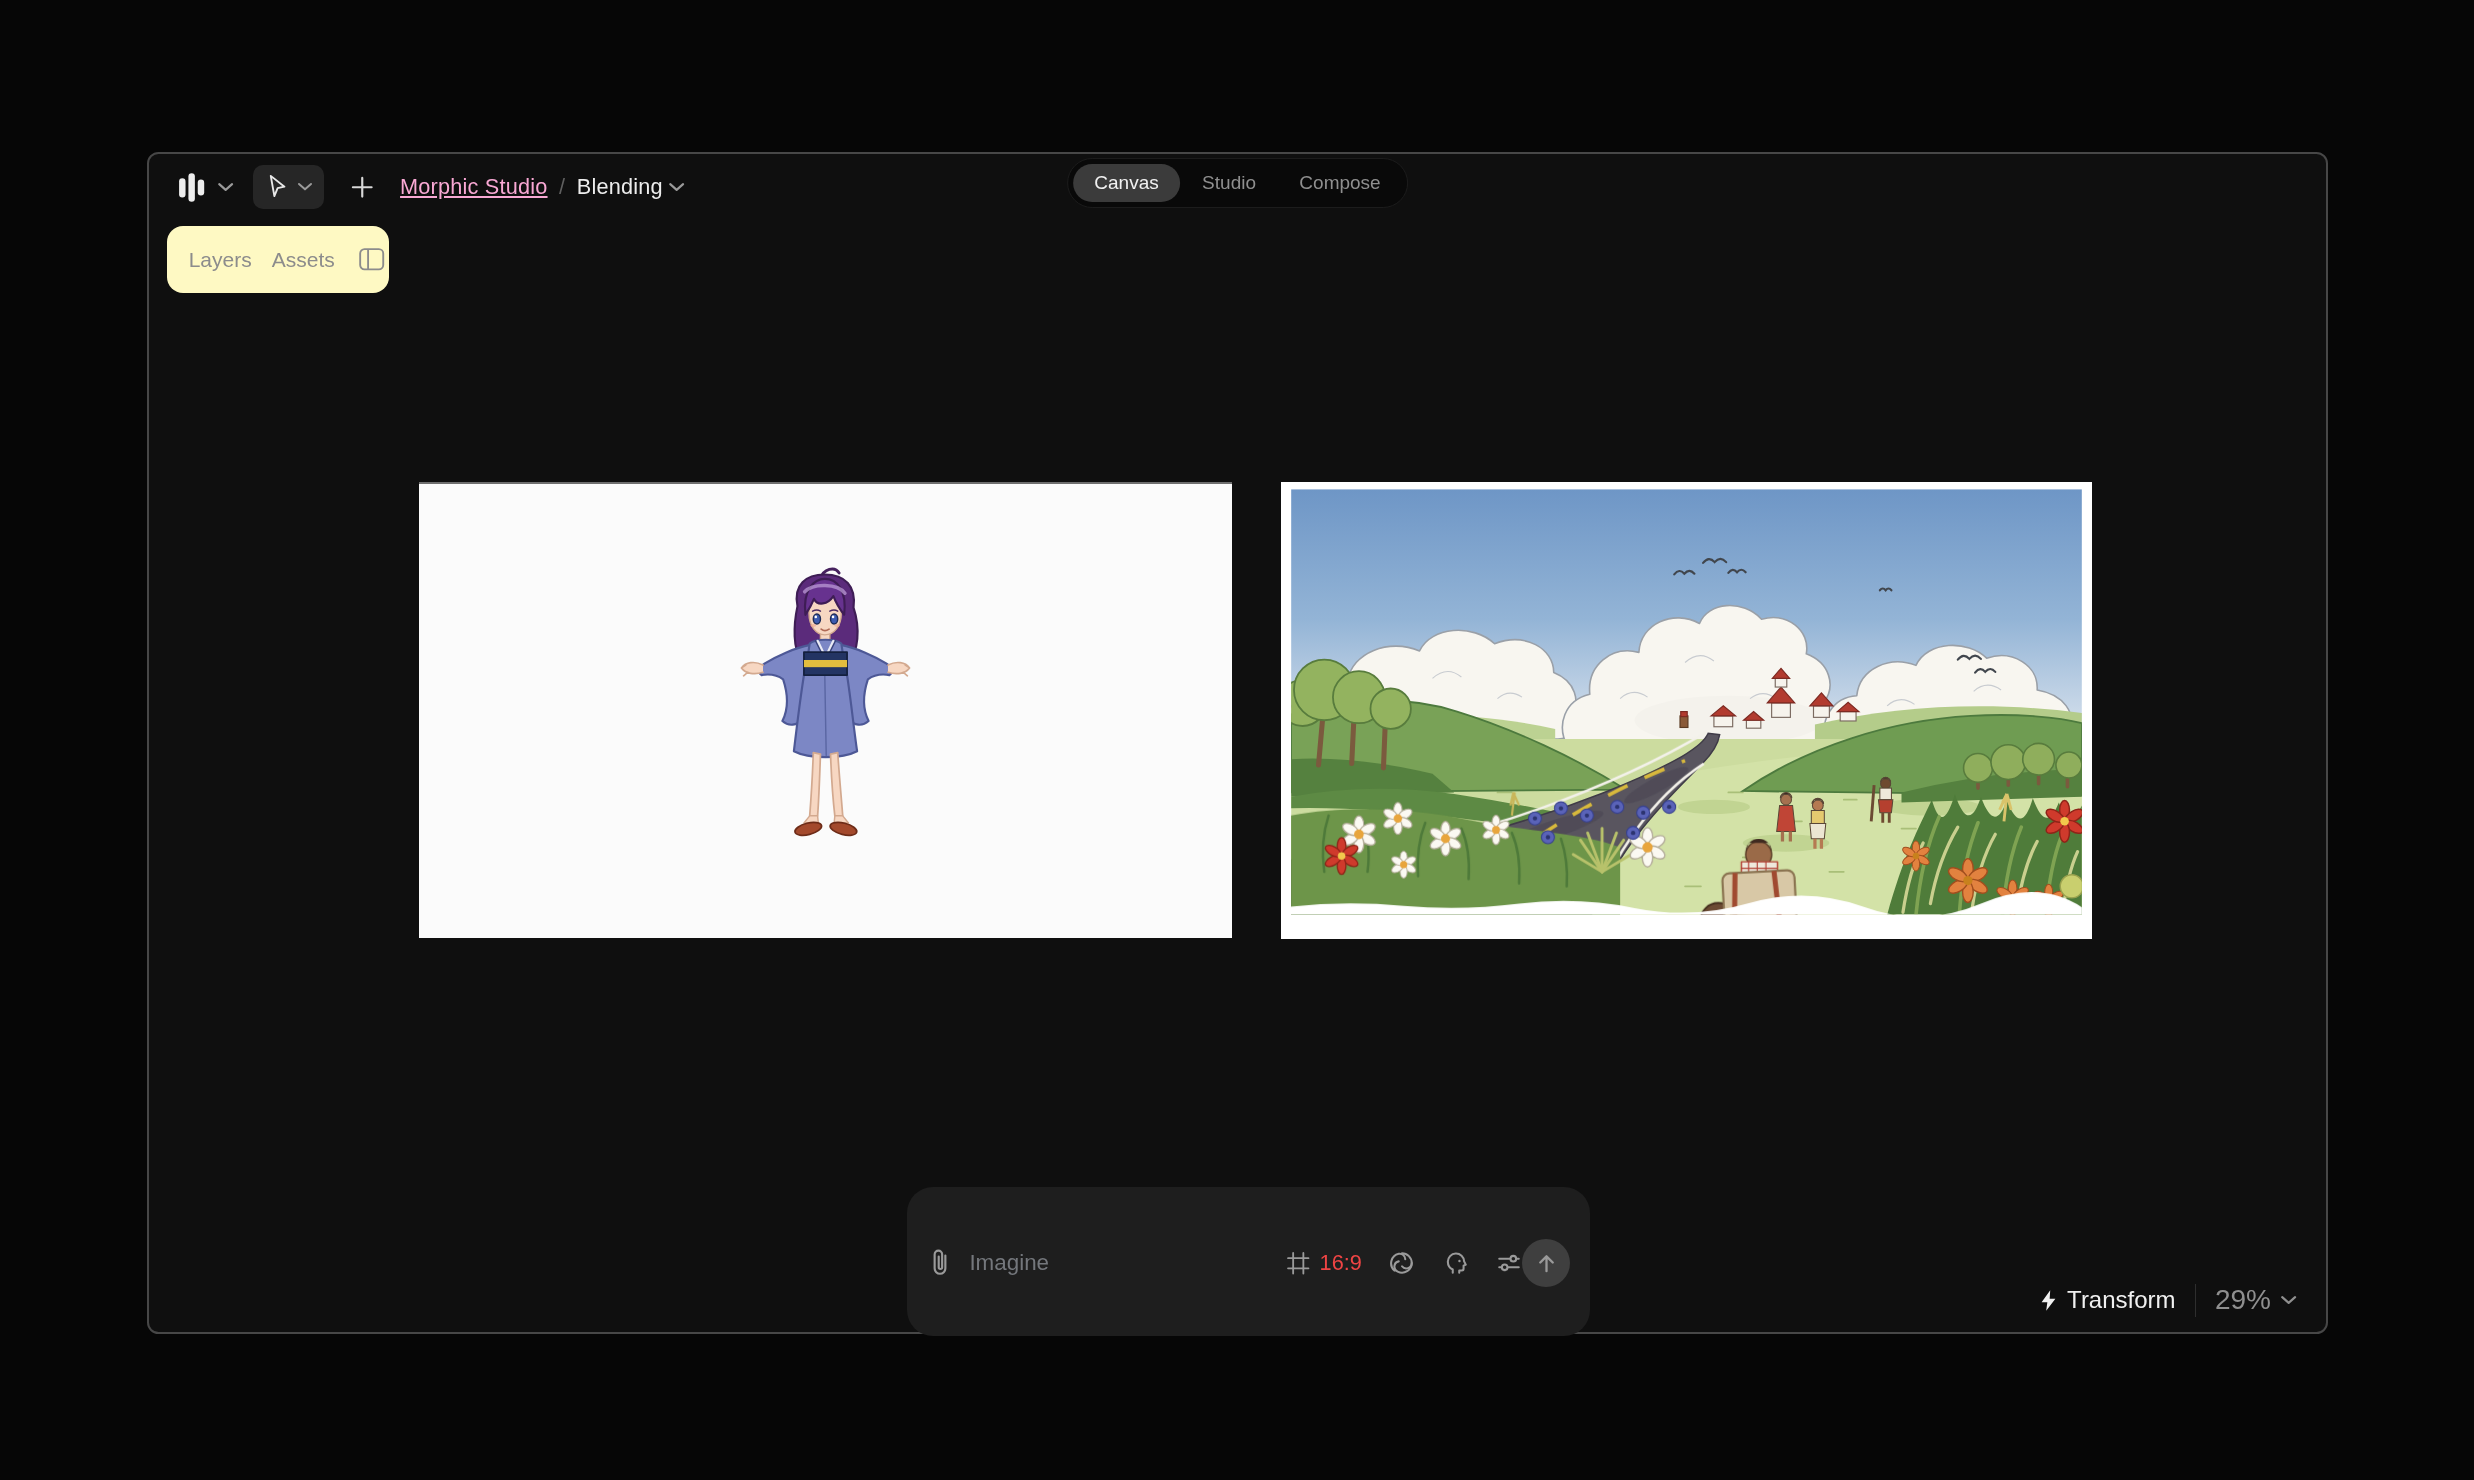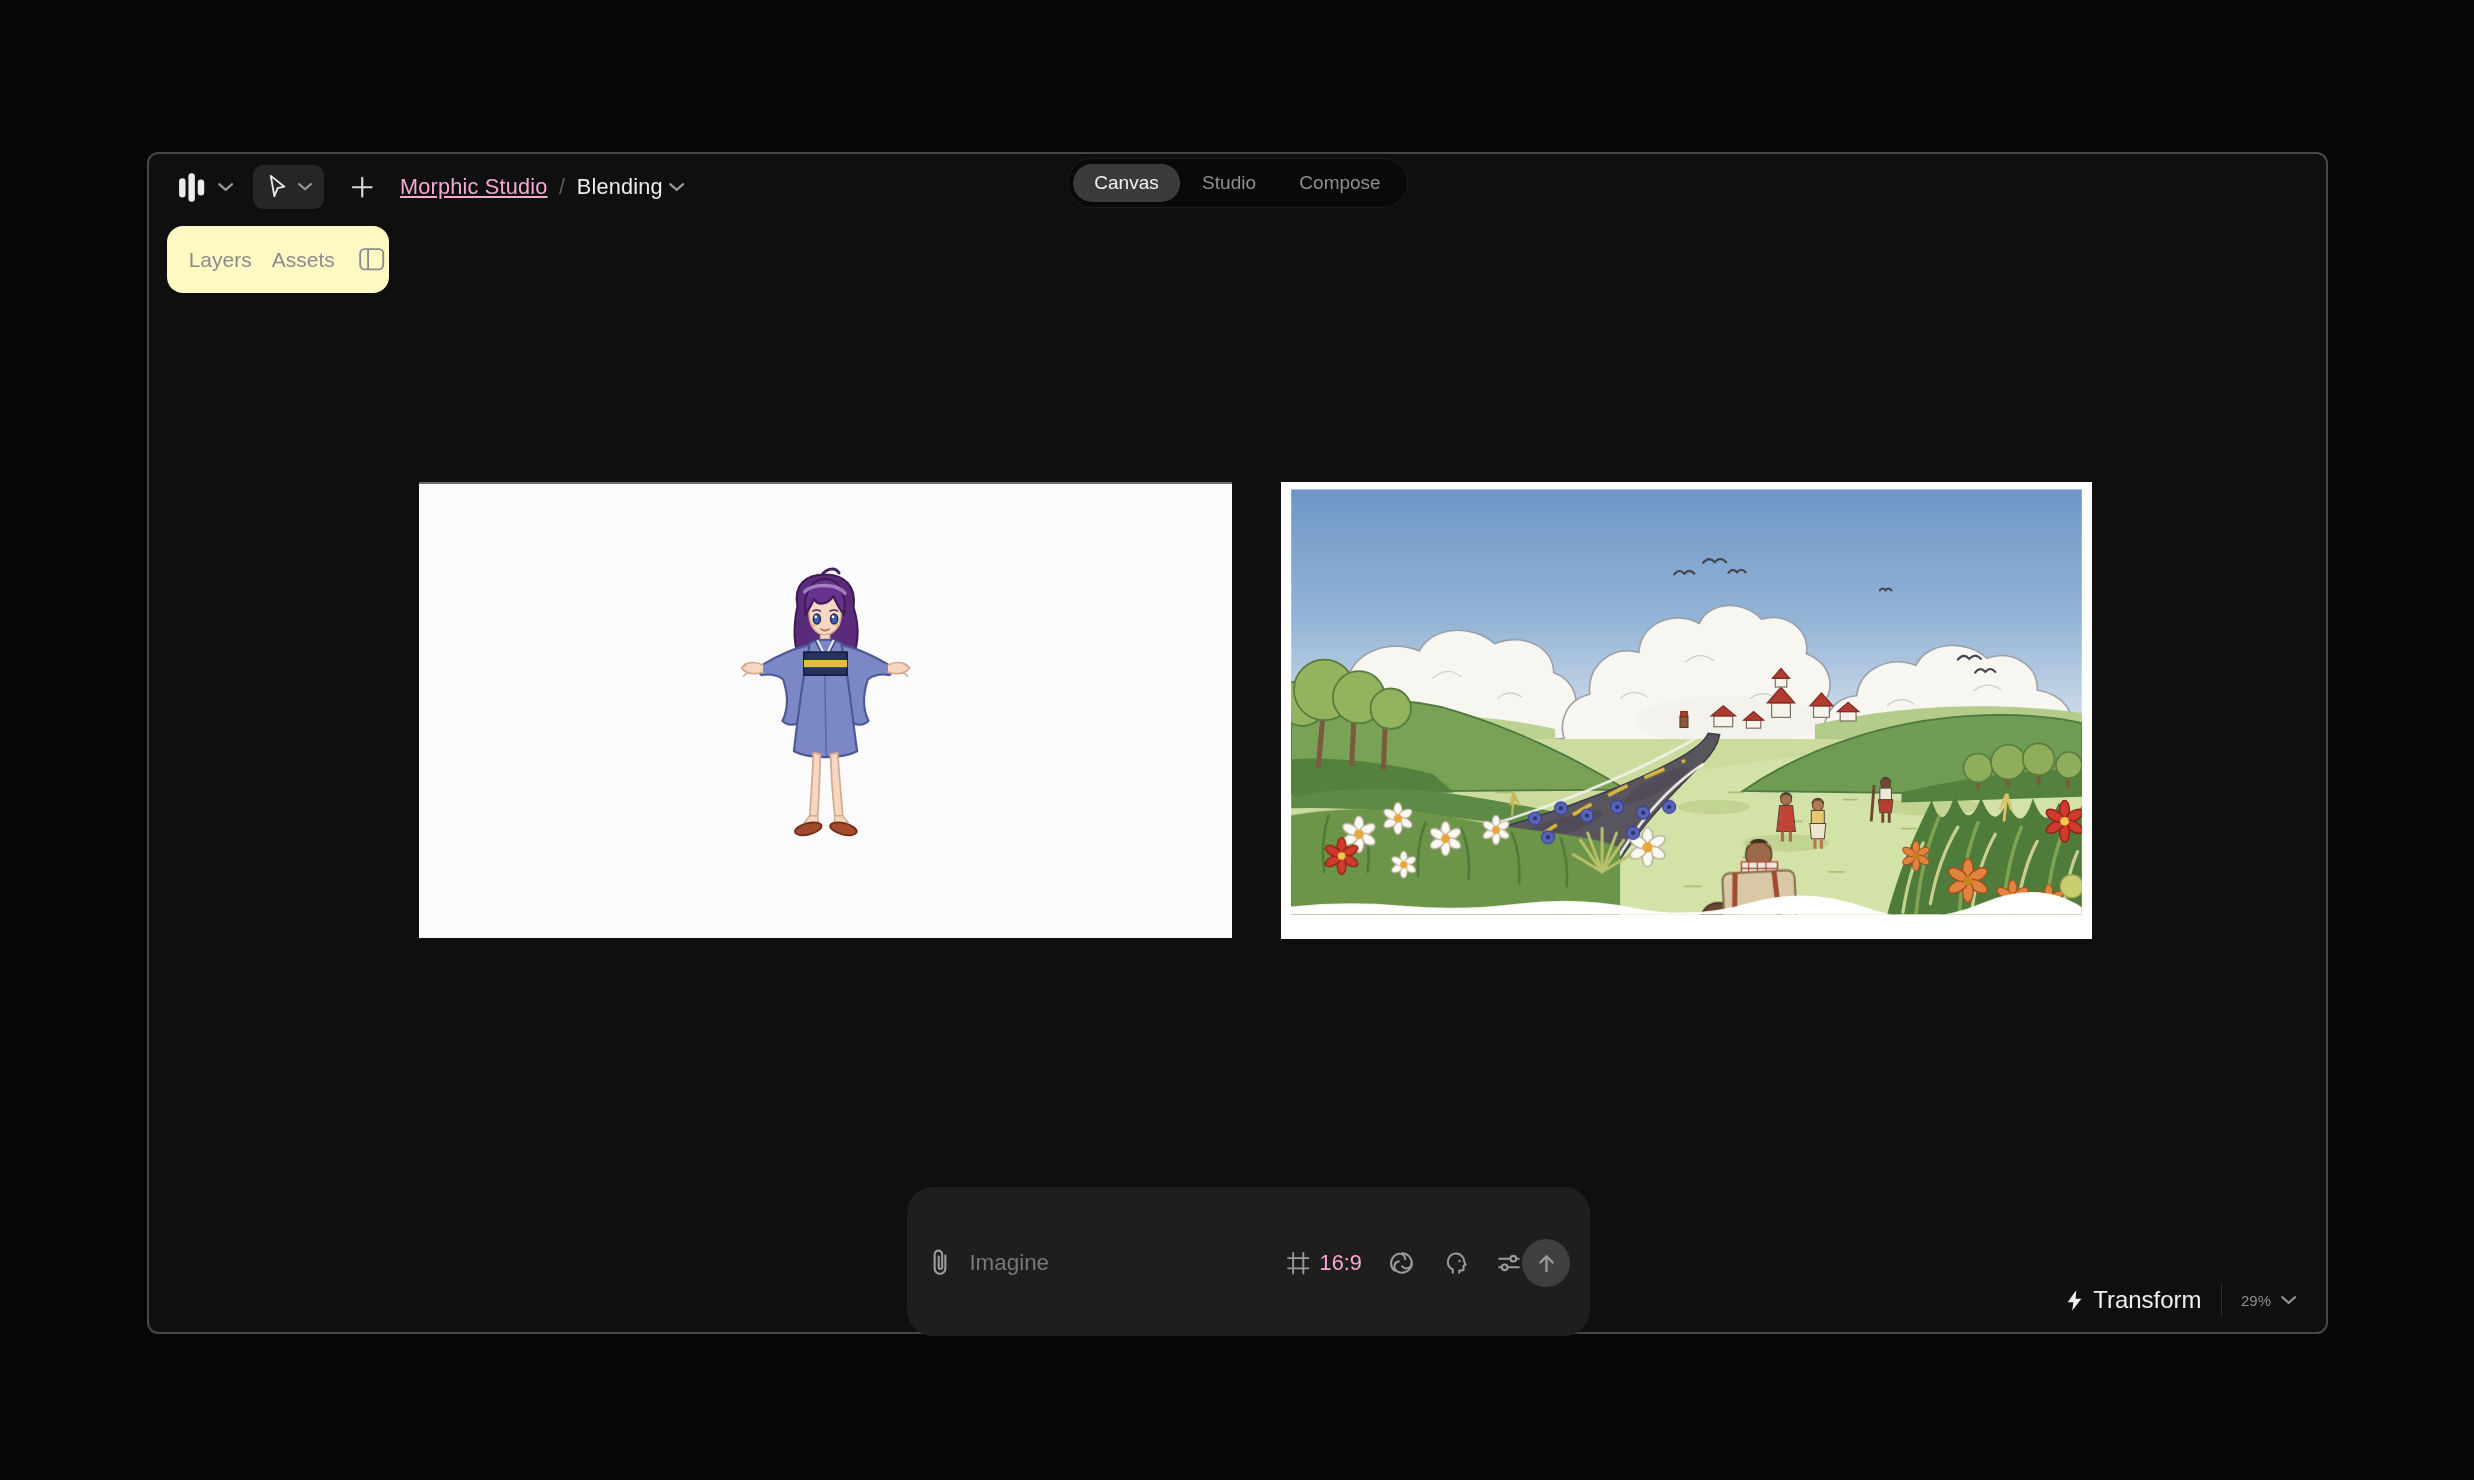--- a/index.html
+++ b/index.html
@@ -41,30 +41,30 @@
   
   .prompt{position:absolute;left:758px;top:1033px;width:683px;height:149px;background:#1e1e1e;
           border-radius:26px;box-sizing:border-box;padding:19px 20px 16px 20px;
           display:flex;flex-direction:row;justify-content:space-between;}
   .prompt-top{display:flex;align-items:center;gap:14.4px;}
   .prompt-input{flex:1;background:transparent;border:none;outline:none;color:#c9c9c9;
                 font-size:22.4px;font-family:"Liberation Sans",sans-serif;}
   .prompt-input::placeholder{color:#74777c;}
   .prompt-bottom{display:flex;align-items:center;justify-content:space-between;}
   .prompt-tools{display:flex;align-items:center;gap:27.4px;}
-  .ratio-btn{display:flex;align-items:center;gap:8.7px;color:#f9a8d4;font-size:21.7px;cursor:pointer;}
+  .ratio-btn{display:flex;align-items:center;gap:8.7px;color:#ef4444;font-size:21.7px;cursor:pointer;}
   .icon-btn{display:flex;align-items:center;cursor:pointer;}
   .send-btn{width:48px;height:48px;border-radius:50%;background:#3f3f3f;display:flex;
             align-items:center;justify-content:center;cursor:pointer;}
 
   
   .footer-right{position:absolute;right:29px;top:1123px;height:46px;display:flex;align-items:center;gap:19px;}
   .transform-btn{display:flex;align-items:center;gap:8.7px;color:#f0f0f0;font-size:24px;font-weight:500;cursor:pointer;}
   .v-div{width:1.4px;height:33px;background:#2e2e2e;}
-  .zoom-btn{display:flex;align-items:center;gap:8.7px;color:#8f8f8f;font-size:15px;cursor:pointer;}
+  .zoom-btn{display:flex;align-items:center;gap:8.7px;color:#8f8f8f;font-size:28px;cursor:pointer;}
 </style>
 </head>
 <body>
 
 <div class="stage">
   <div class="frame">
 
     <div class="toolbar">
       <div class="logo-btn">
         <svg width="32" height="33" viewBox="0 0 44 46">

